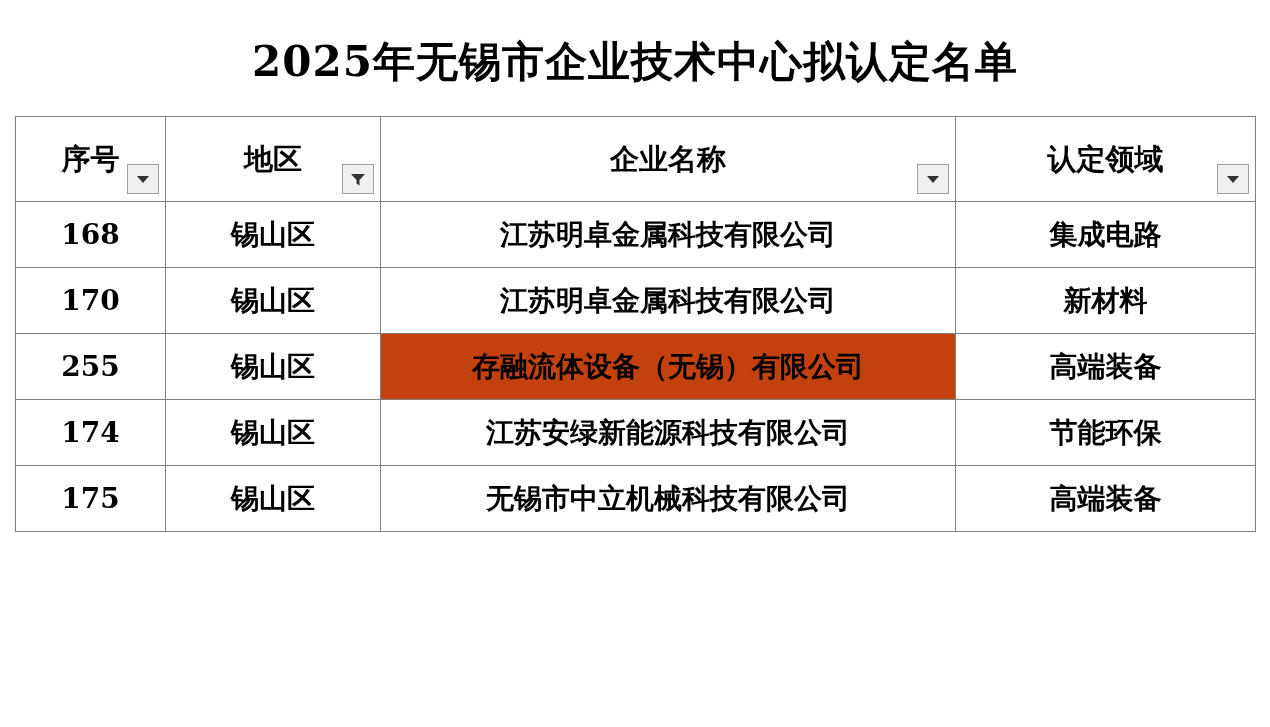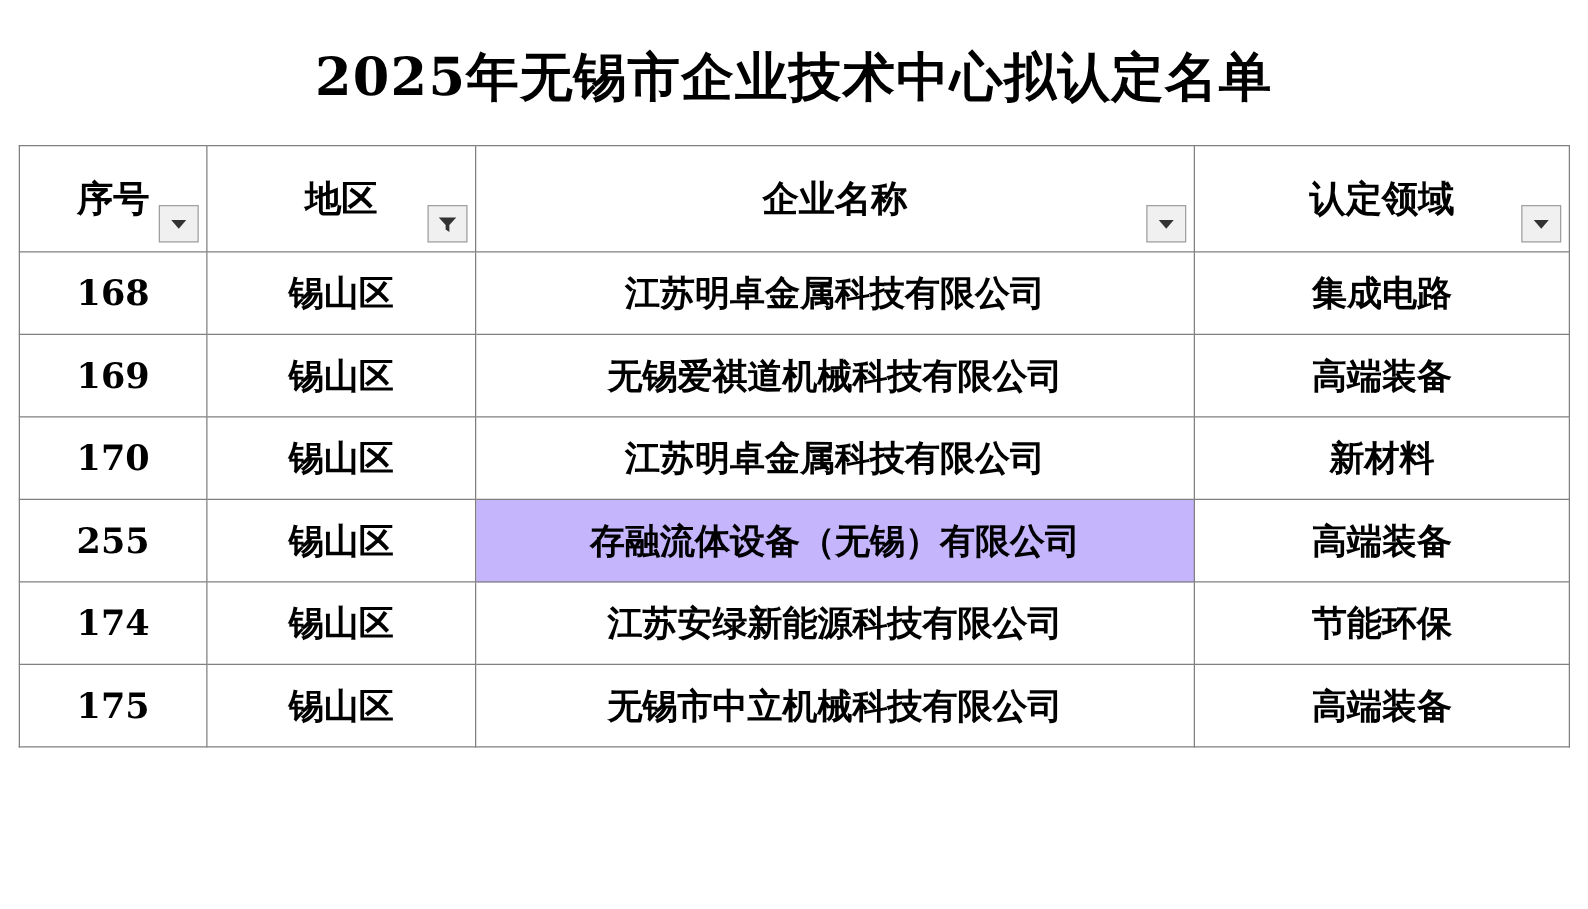--- a/index.html
+++ b/index.html
@@ -76,21 +76,21 @@
     justify-content: center;
   }
   .filter-btn svg { display: block; }
 
   tbody tr { height: 66px; }
   tbody td {
     font-size: 28px;
     font-family: "DejaVu Serif", "Liberation Serif", serif;
   }
   td.selected {
-    background: #c4b5fd;
+    background: #c2410c;
     color: #ffffff;
     font-weight: bold;
     border: 1px solid #1b72ac;
   }
 </style>
 </head>
 <body>
 
 <div class="page">
 
@@ -140,26 +140,20 @@
       </tr>
     </thead>
     <tbody>
       <tr>
         <td>168</td>
         <td>锡山区</td>
         <td>江苏明卓金属科技有限公司</td>
         <td>集成电路</td>
       </tr>
       <tr>
-        <td>169</td>
-        <td>锡山区</td>
-        <td>无锡爱祺道机械科技有限公司</td>
-        <td>高端装备</td>
-      </tr>
-      <tr>
         <td>170</td>
         <td>锡山区</td>
         <td>江苏明卓金属科技有限公司</td>
         <td>新材料</td>
       </tr>
       <tr>
         <td>255</td>
         <td>锡山区</td>
         <td class="selected">存融流体设备（无锡）有限公司</td>
         <td>高端装备</td>

